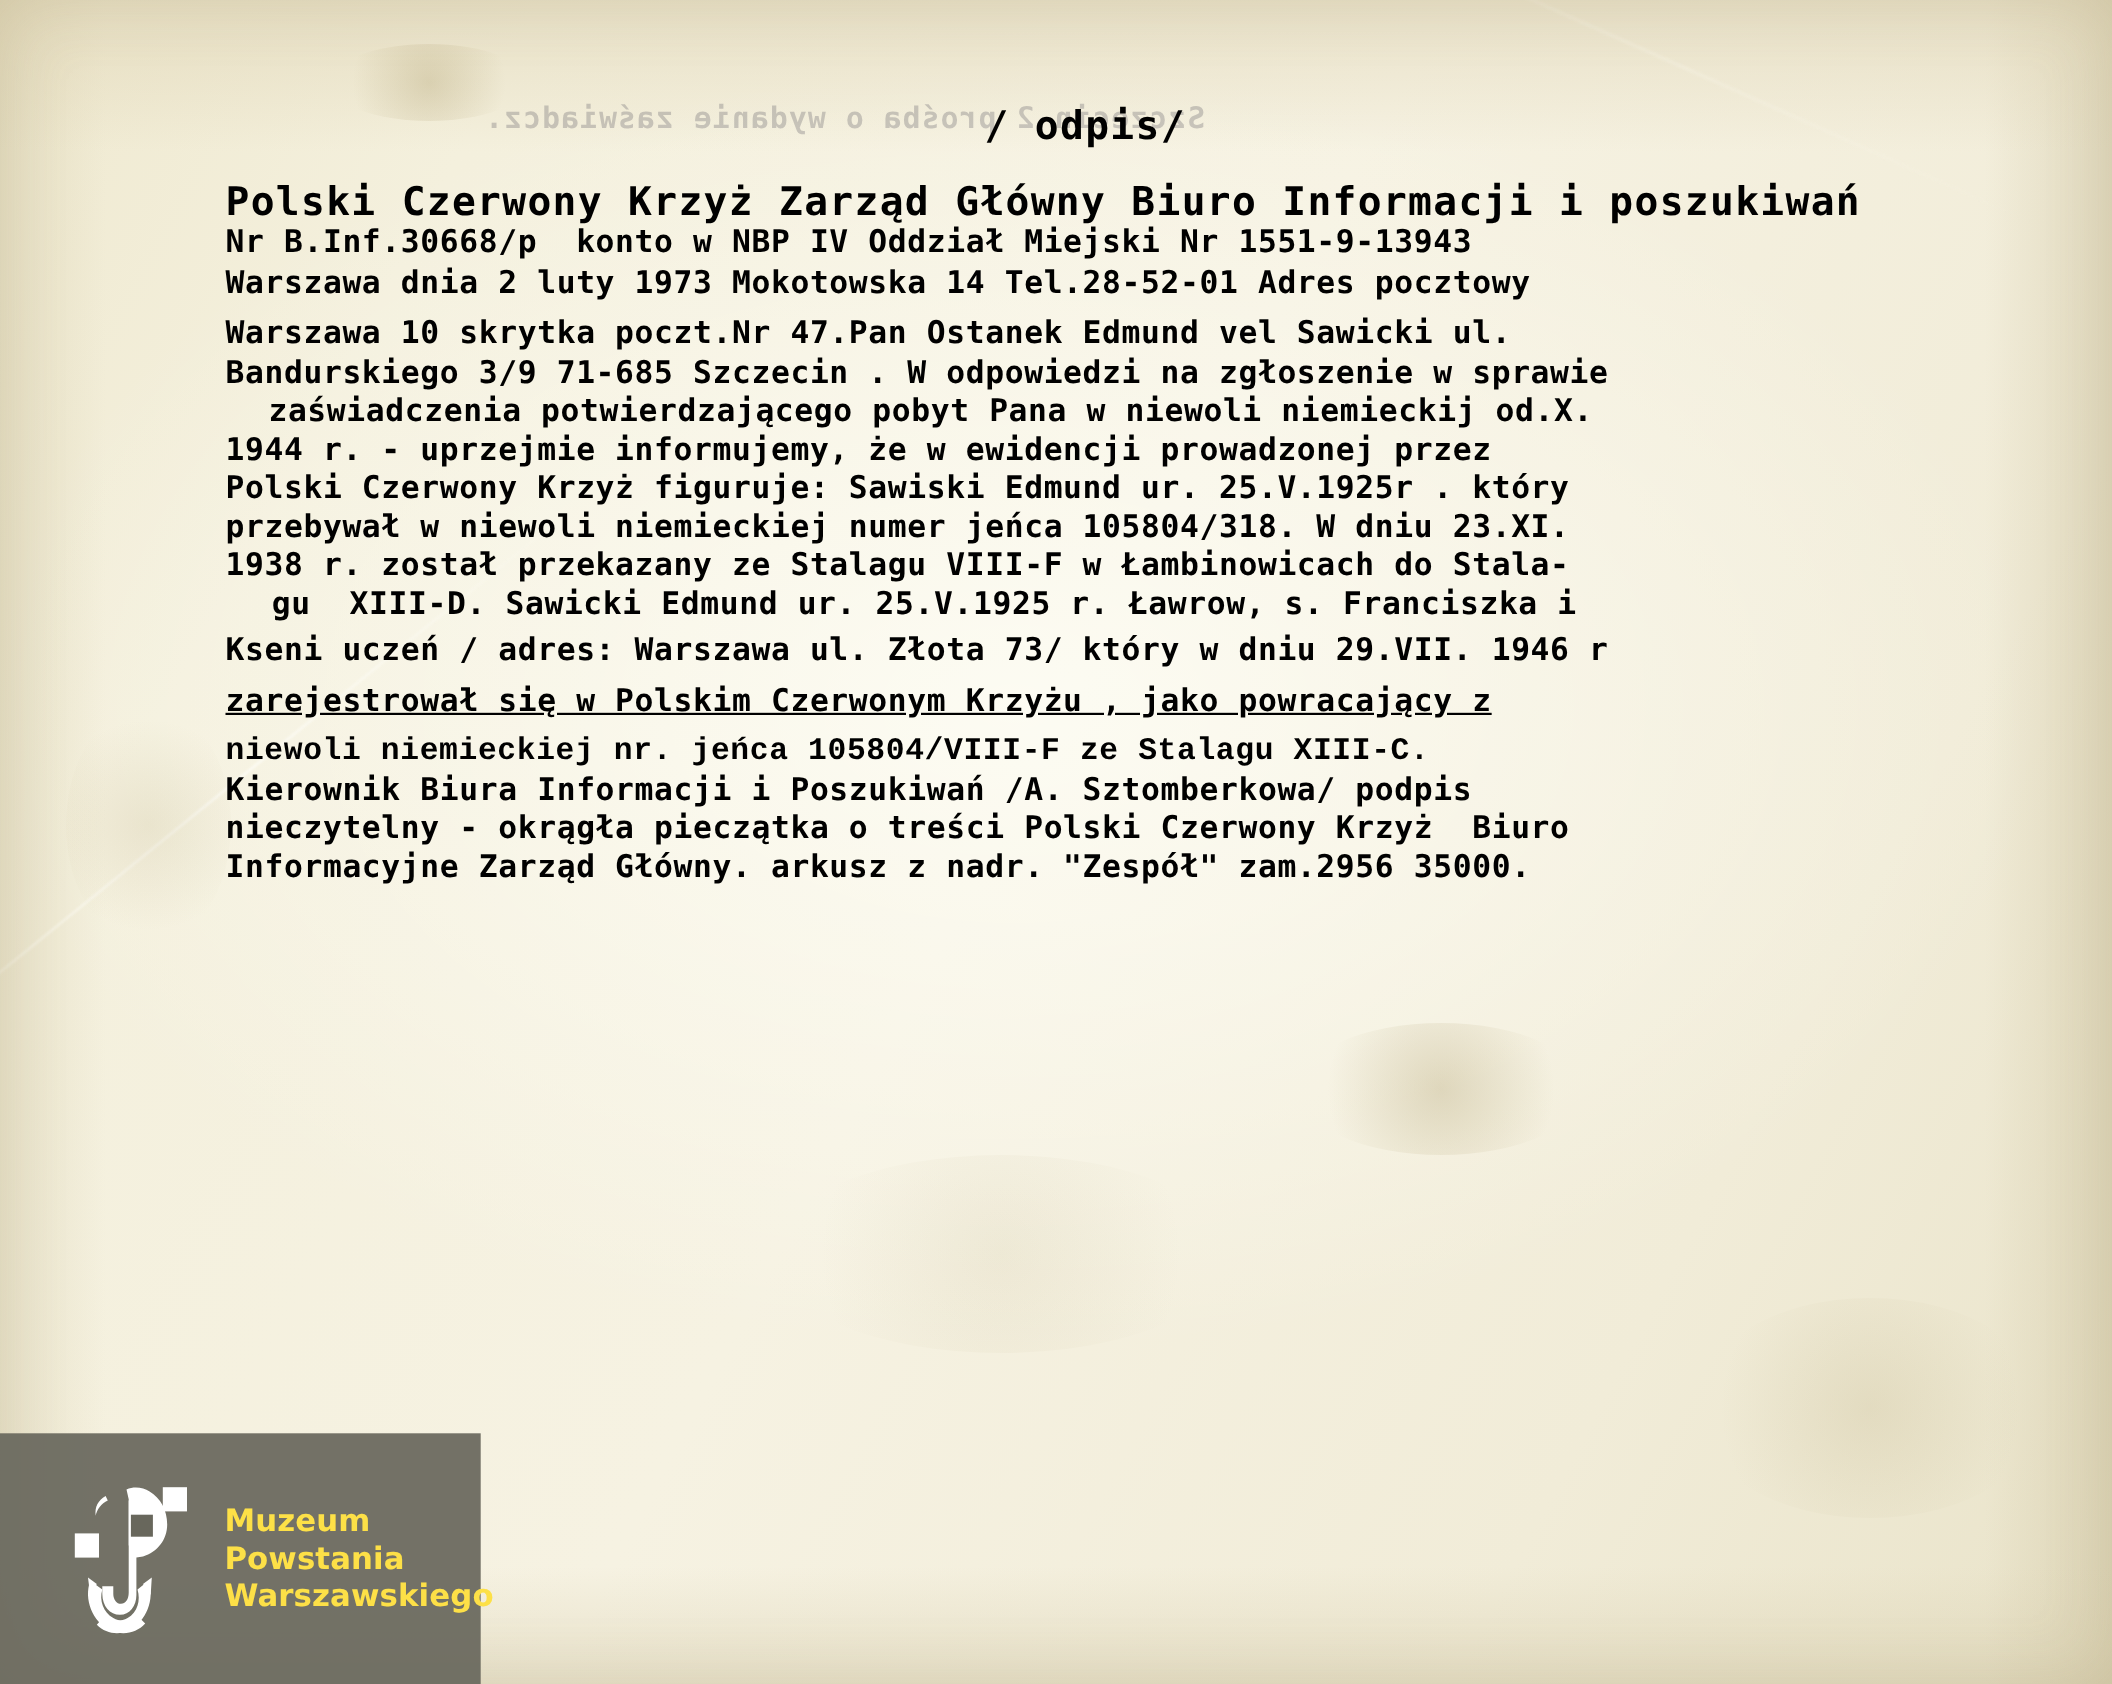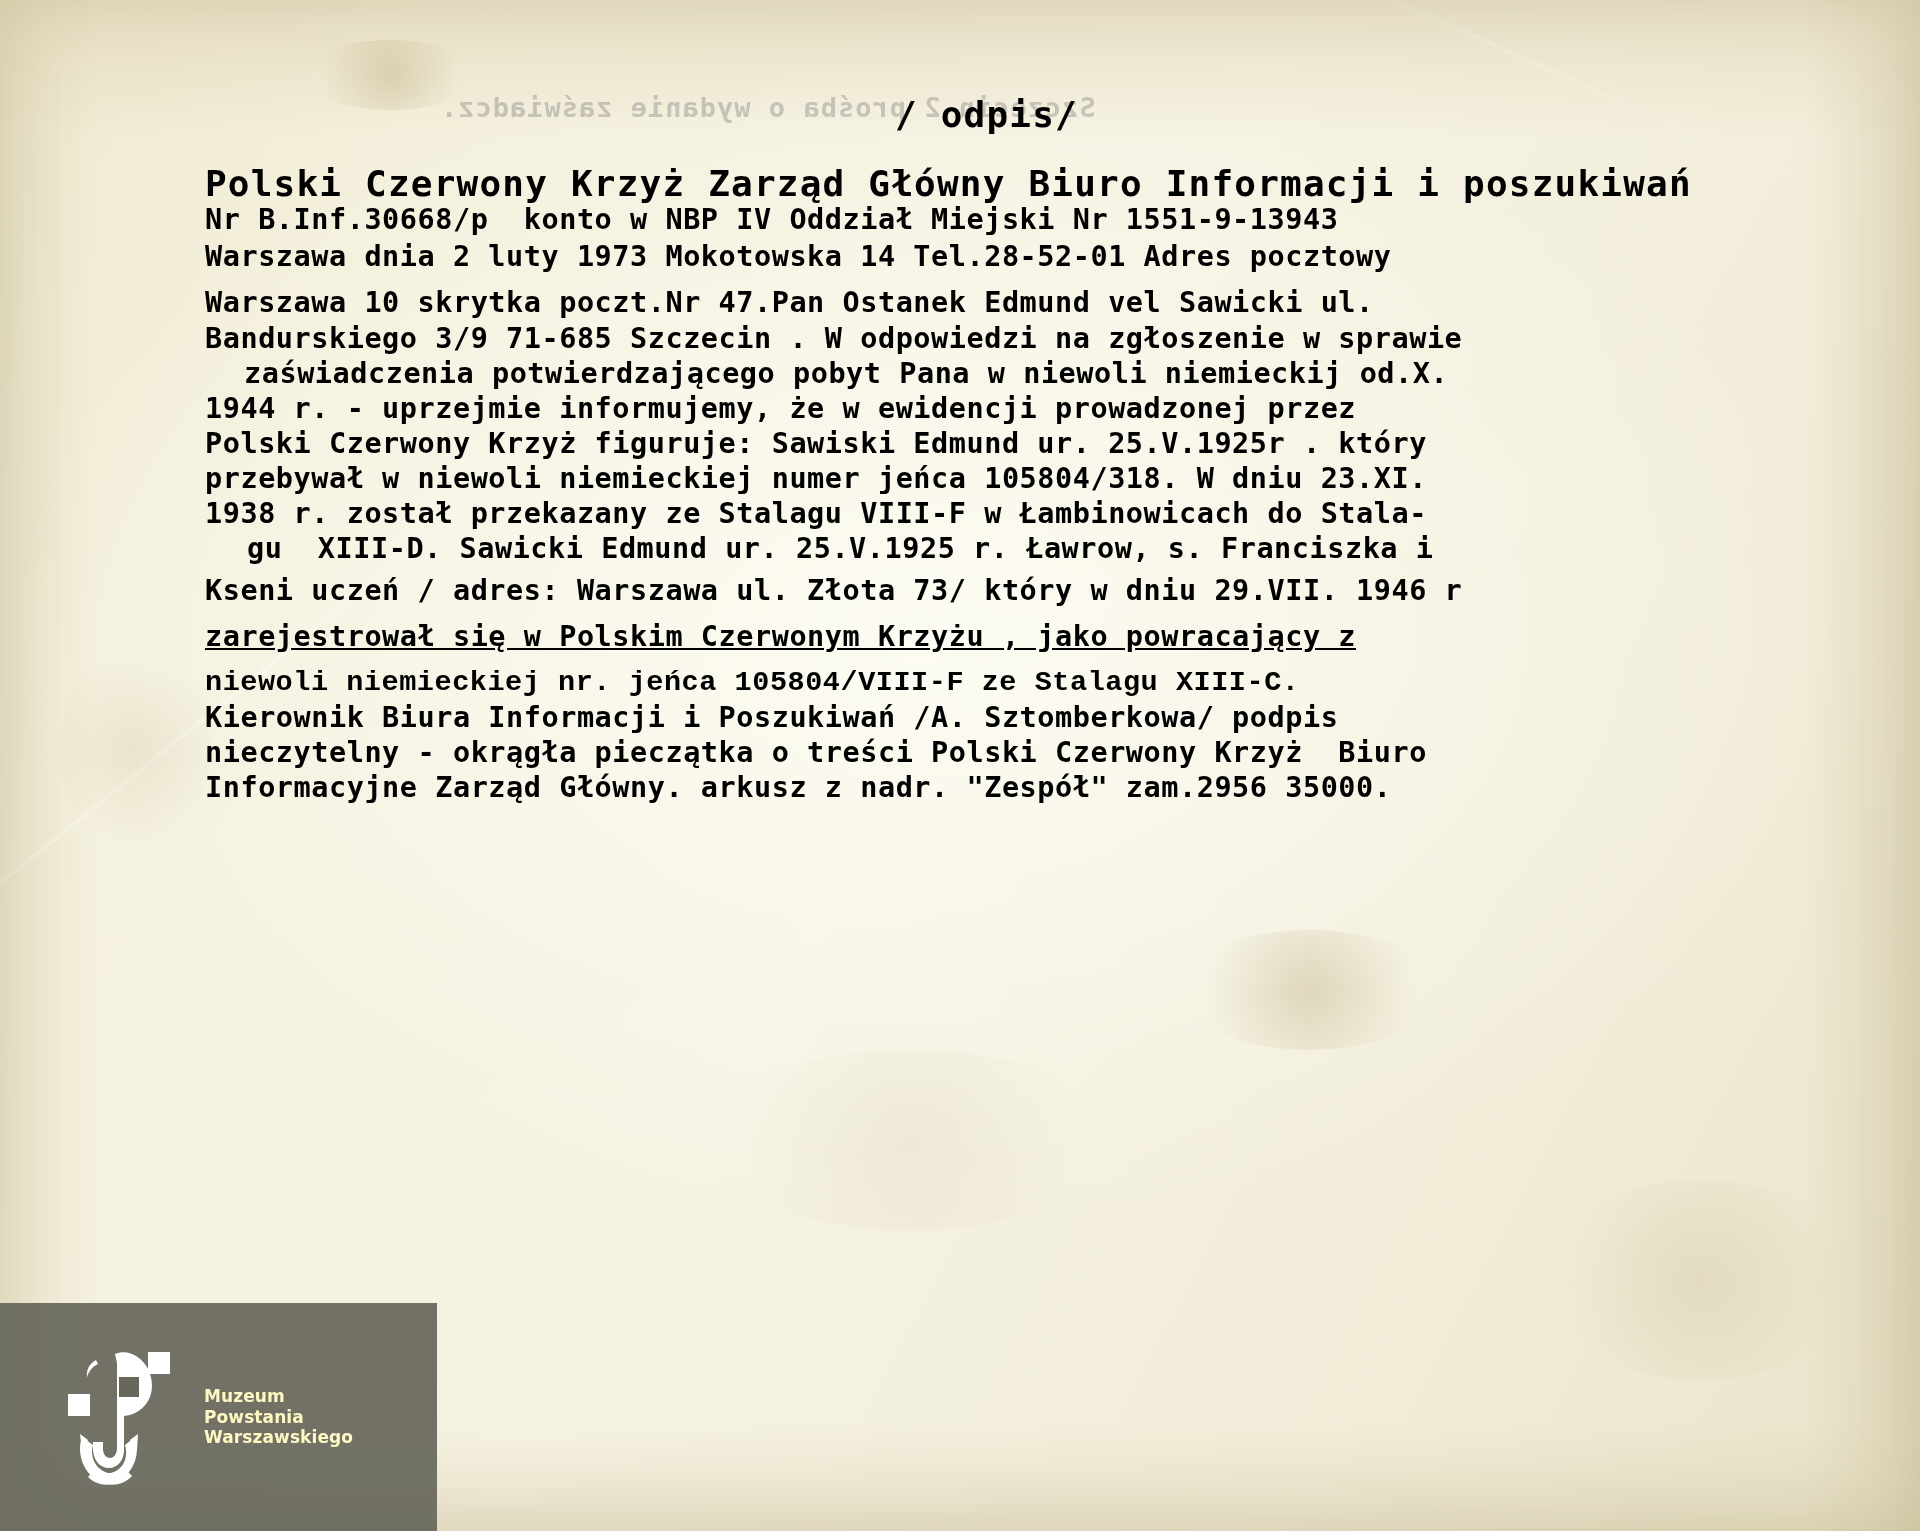--- a/index.html
+++ b/index.html
@@ -105,24 +105,24 @@
     height: 228px;
     background: rgba(104,103,92,0.93);
     display: flex;
     align-items: center;
     gap: 14px;
     padding-left: 62px;
     box-sizing: border-box;
   }
   .wm-mark { width: 128px; height: 150px; flex: 0 0 auto; }
   .wm-text {
-    color: #fef9c3;
+    color: #fde047;
     font-family: "DejaVu Sans", sans-serif;
     font-weight: 700;
-    font-size: 17px;
+    font-size: 28px;
     line-height: 1.22;
     letter-spacing: 0.1px;
     white-space: pre-line;
   }
 </style>
 </head>
 <body>
 
 <div id="page">
 

